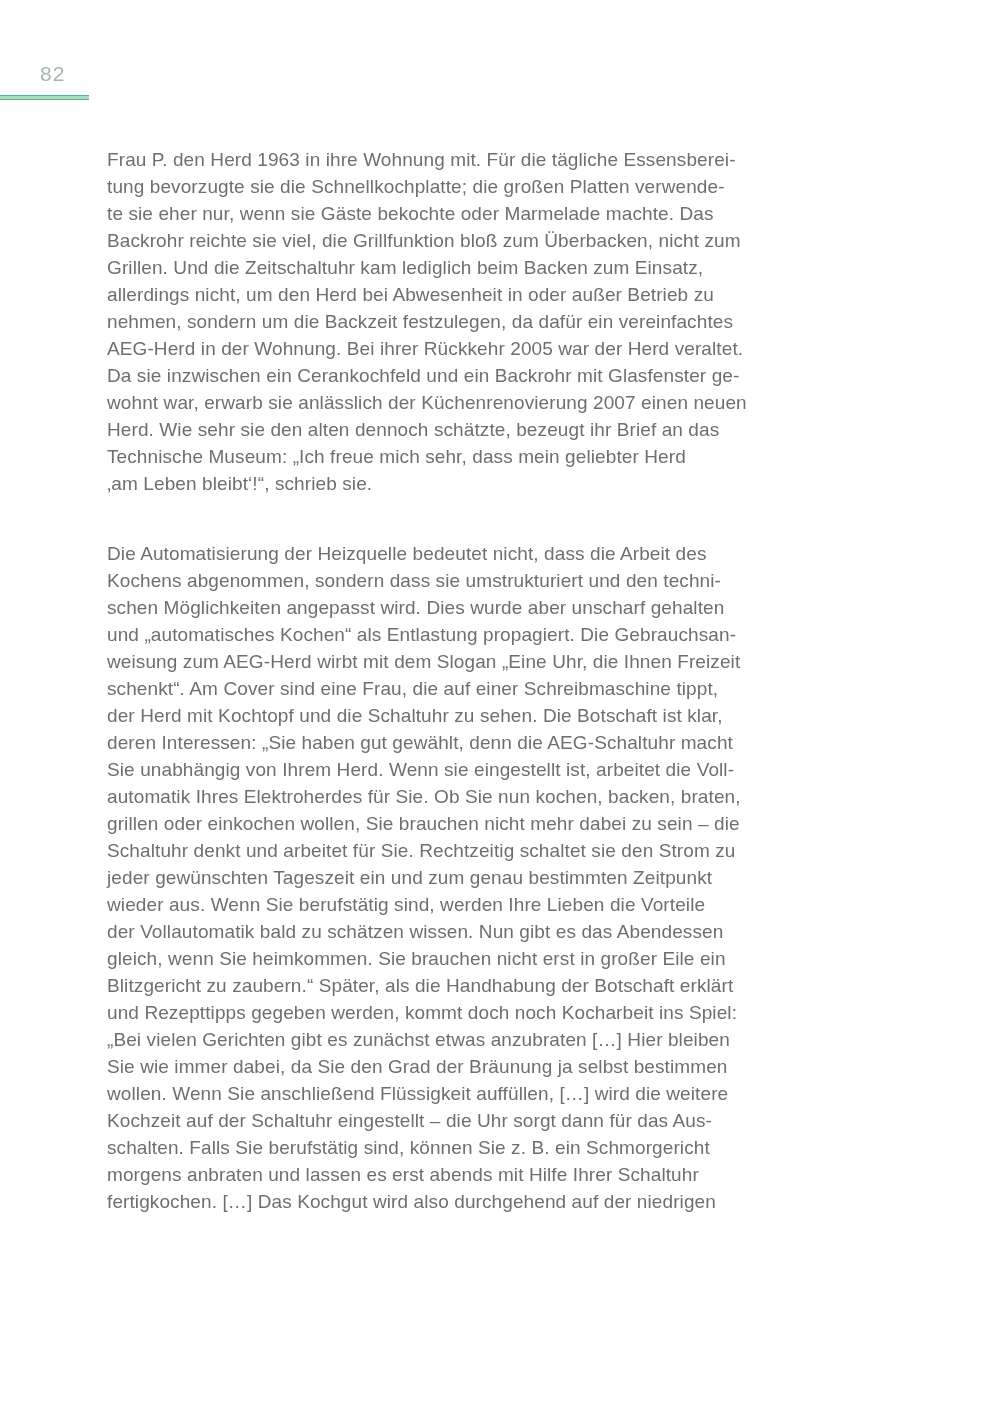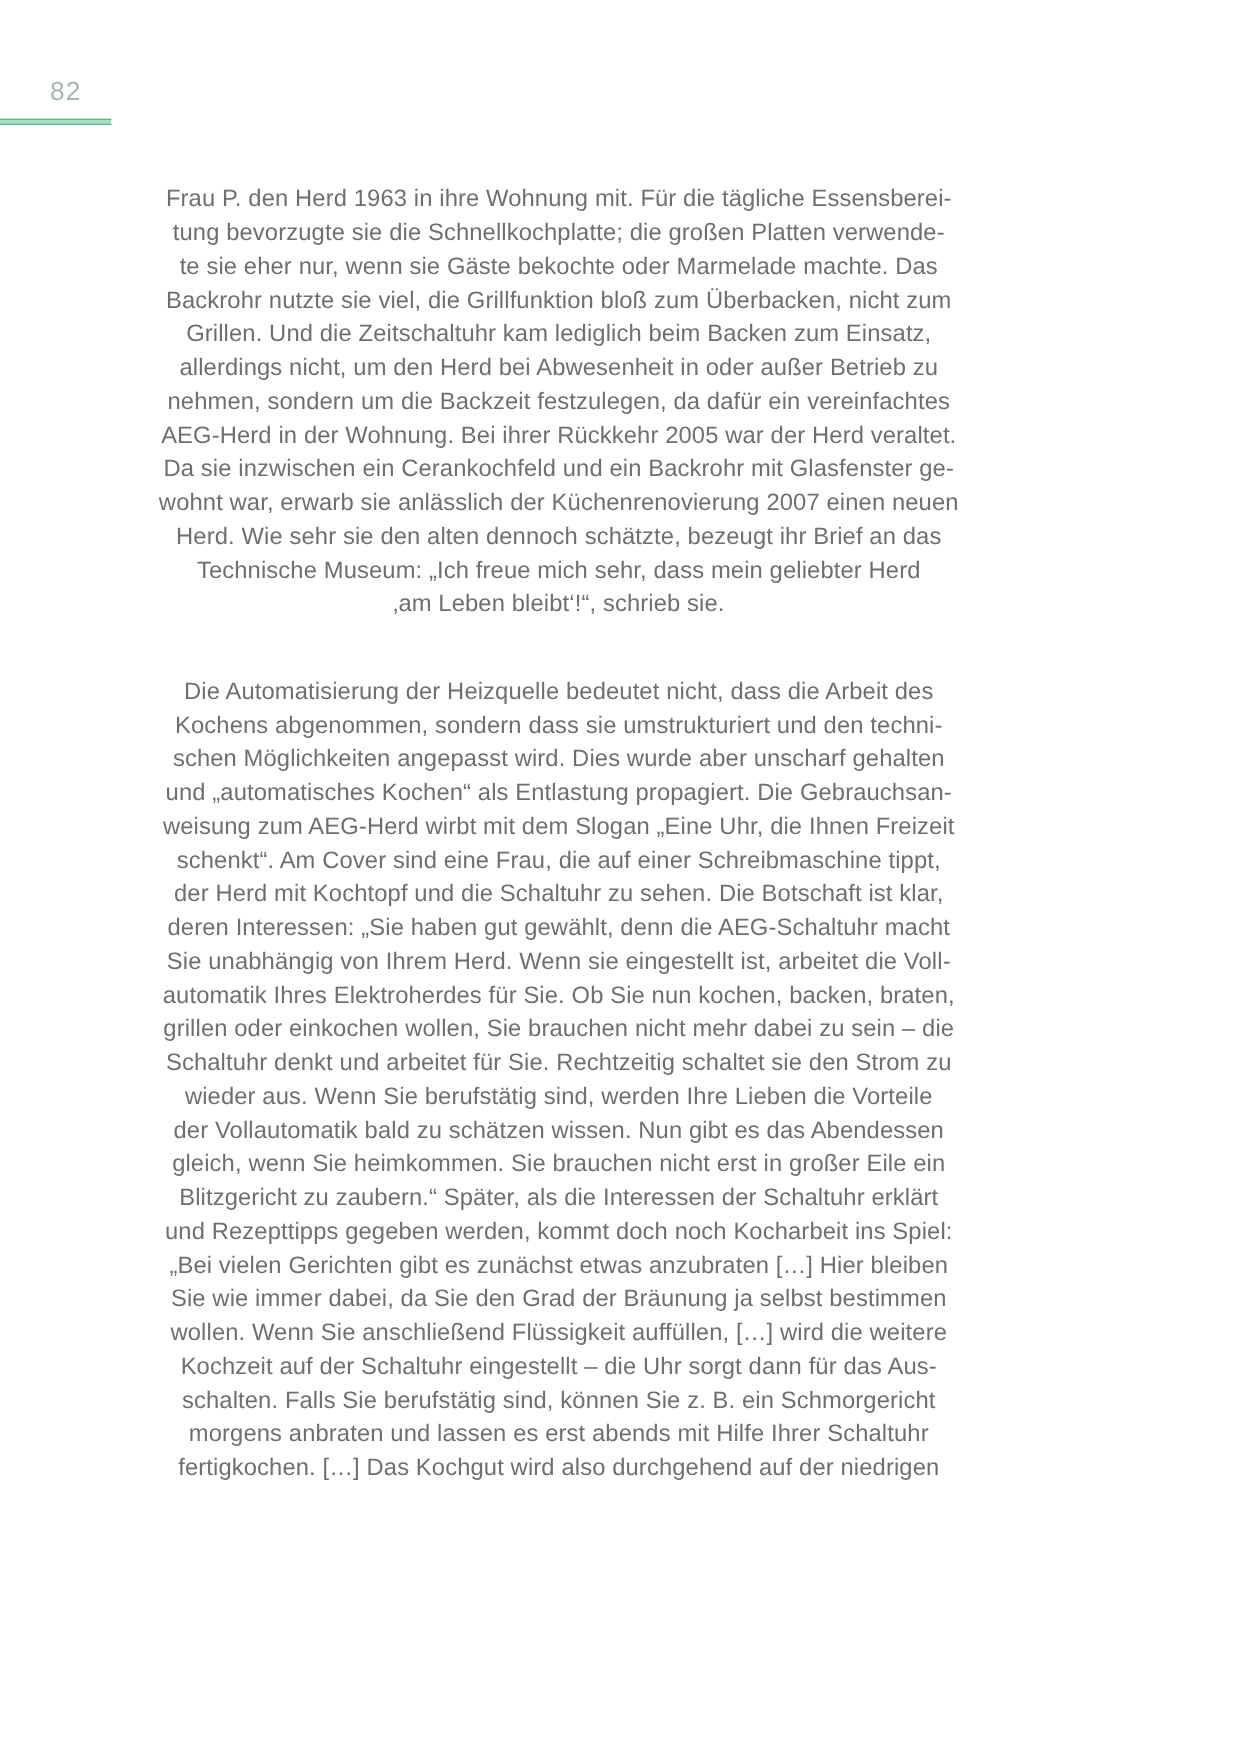--- a/index.html
+++ b/index.html
@@ -41,34 +41,34 @@
     top: 146px;
     width: 680px;
     color: var(--text_color, #6f6f6f);
     font-size: 19px;
     line-height: 27px;
     font-weight: 300;
     letter-spacing: 0.1px;
   }
   .para { margin: 0; }
   .para + .para { margin-top: 43px; }
-  .line { white-space: nowrap; text-align: center; }
+  .line { white-space: nowrap; }
 </style>
 </head>
 <body>
 
 <div>
   <div class="page-number">82</div>
   <div class="page-rule"></div>
   <div class="text-col">
     <div class="para">
         <div class="line">Frau P. den Herd 1963 in ihre Wohnung mit. Für die tägliche Essensberei-</div>
         <div class="line">tung bevorzugte sie die Schnellkochplatte; die großen Platten verwende-</div>
         <div class="line">te sie eher nur, wenn sie Gäste bekochte oder Marmelade machte. Das</div>
-        <div class="line">Backrohr nutzte sie viel, die Grillfunktion bloß zum Überbacken, nicht zum</div>
+        <div class="line">Backrohr reichte sie viel, die Grillfunktion bloß zum Überbacken, nicht zum</div>
         <div class="line">Grillen. Und die Zeitschaltuhr kam lediglich beim Backen zum Einsatz,</div>
         <div class="line">allerdings nicht, um den Herd bei Abwesenheit in oder außer Betrieb zu</div>
         <div class="line">nehmen, sondern um die Backzeit festzulegen, da dafür ein vereinfachtes</div>
         <div class="line">AEG-Herd in der Wohnung. Bei ihrer Rückkehr 2005 war der Herd veraltet.</div>
         <div class="line">Da sie inzwischen ein Cerankochfeld und ein Backrohr mit Glasfenster ge-</div>
         <div class="line">wohnt war, erwarb sie anlässlich der Küchenrenovierung 2007 einen neuen</div>
         <div class="line">Herd. Wie sehr sie den alten dennoch schätzte, bezeugt ihr Brief an das</div>
         <div class="line">Technische Museum: „Ich freue mich sehr, dass mein geliebter Herd</div>
         <div class="line">‚am Leben bleibt‘!“, schrieb sie.</div>
       </div>
@@ -78,24 +78,25 @@
         <div class="line">schen Möglichkeiten angepasst wird. Dies wurde aber unscharf gehalten</div>
         <div class="line">und „automatisches Kochen“ als Entlastung propagiert. Die Gebrauchsan-</div>
         <div class="line">weisung zum AEG-Herd wirbt mit dem Slogan „Eine Uhr, die Ihnen Freizeit</div>
         <div class="line">schenkt“. Am Cover sind eine Frau, die auf einer Schreibmaschine tippt,</div>
         <div class="line">der Herd mit Kochtopf und die Schaltuhr zu sehen. Die Botschaft ist klar,</div>
         <div class="line">deren Interessen: „Sie haben gut gewählt, denn die AEG-Schaltuhr macht</div>
         <div class="line">Sie unabhängig von Ihrem Herd. Wenn sie eingestellt ist, arbeitet die Voll-</div>
         <div class="line">automatik Ihres Elektroherdes für Sie. Ob Sie nun kochen, backen, braten,</div>
         <div class="line">grillen oder einkochen wollen, Sie brauchen nicht mehr dabei zu sein – die</div>
         <div class="line">Schaltuhr denkt und arbeitet für Sie. Rechtzeitig schaltet sie den Strom zu</div>
+        <div class="line">jeder gewünschten Tageszeit ein und zum genau bestimmten Zeitpunkt</div>
         <div class="line">wieder aus. Wenn Sie berufstätig sind, werden Ihre Lieben die Vorteile</div>
         <div class="line">der Vollautomatik bald zu schätzen wissen. Nun gibt es das Abendessen</div>
         <div class="line">gleich, wenn Sie heimkommen. Sie brauchen nicht erst in großer Eile ein</div>
-        <div class="line">Blitzgericht zu zaubern.“ Später, als die Interessen der Schaltuhr erklärt</div>
+        <div class="line">Blitzgericht zu zaubern.“ Später, als die Handhabung der Botschaft erklärt</div>
         <div class="line">und Rezepttipps gegeben werden, kommt doch noch Kocharbeit ins Spiel:</div>
         <div class="line">„Bei vielen Gerichten gibt es zunächst etwas anzubraten […] Hier bleiben</div>
         <div class="line">Sie wie immer dabei, da Sie den Grad der Bräunung ja selbst bestimmen</div>
         <div class="line">wollen. Wenn Sie anschließend Flüssigkeit auffüllen, […] wird die weitere</div>
         <div class="line">Kochzeit auf der Schaltuhr eingestellt – die Uhr sorgt dann für das Aus-</div>
         <div class="line">schalten. Falls Sie berufstätig sind, können Sie z. B. ein Schmorgericht</div>
         <div class="line">morgens anbraten und lassen es erst abends mit Hilfe Ihrer Schaltuhr</div>
         <div class="line">fertigkochen. […] Das Kochgut wird also durchgehend auf der niedrigen</div>
       </div>
   </div>

